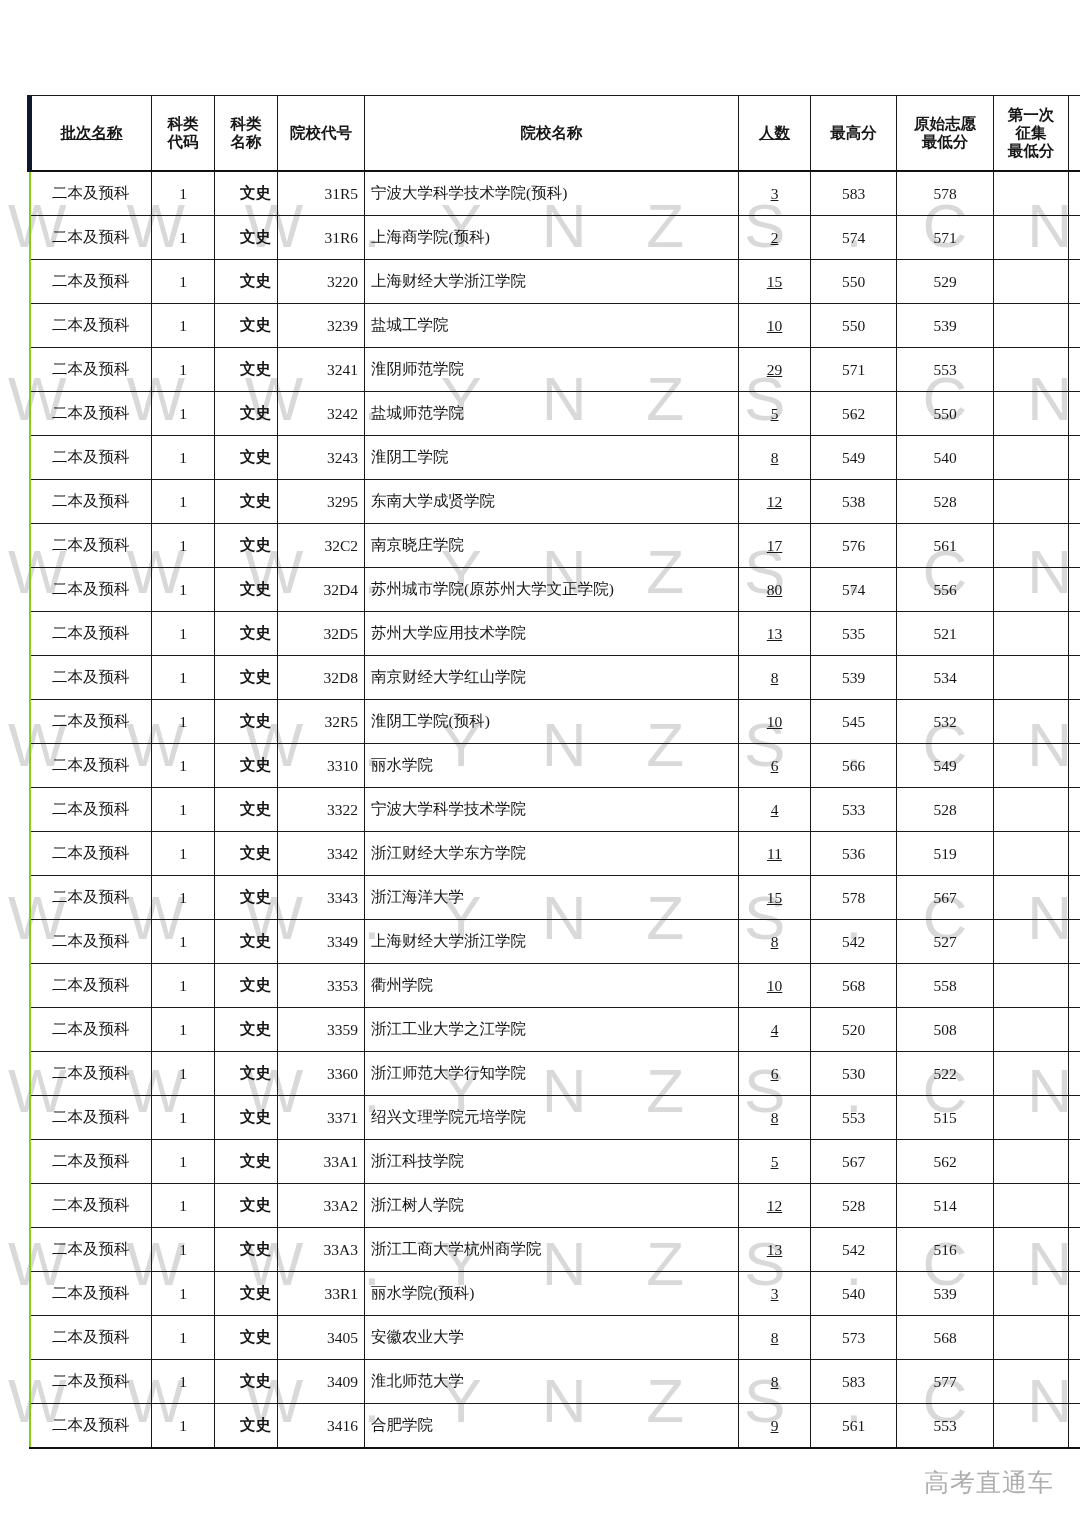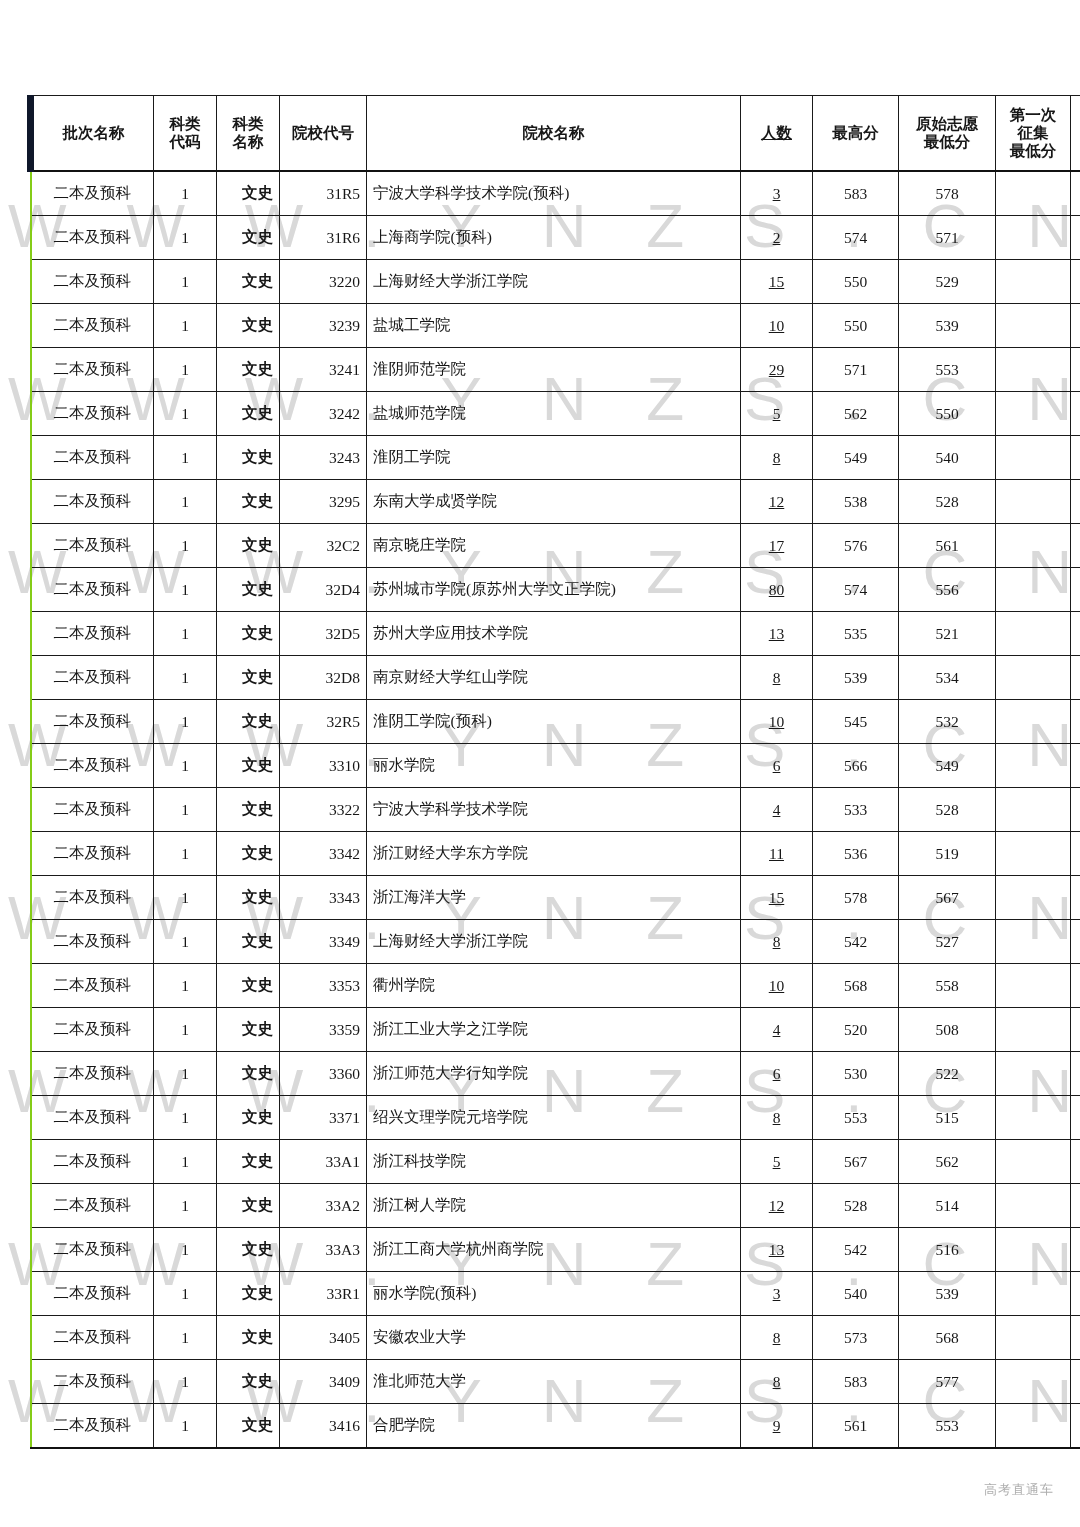--- a/index.html
+++ b/index.html
@@ -70,21 +70,21 @@
     overflow: hidden;
     white-space: nowrap;
   }
   table.score-table thead th {
     height: 74px;
     text-align: center;
     font-weight: 700;
     line-height: 1.16;
     border-bottom: 2px solid #111;
   }
-  table.score-table thead tr th:first-child { border-left: 7px solid #0f172a; }
+  table.score-table thead tr th:first-child { border-left: 5px solid #0f172a; text-decoration: underline; }
   table.score-table thead tr th:last-child  { border-right: 2px solid #111; }
   table.score-table tbody td { height: 43px; }
   table.score-table tbody tr td:first-child { border-left: 2px solid #84cc16; }
   table.score-table tbody tr td:last-child  { border-right: 2px solid #111; }
   table.score-table tbody tr:last-child td  { border-bottom: 2px solid #111; }
 
   .c-batch   { width: 107px; text-align: center; }
   .c-code    { width: 50px;  text-align: center; }
   .c-catname { width: 50px;  text-align: right; font-weight: bold; }
   .c-school-code { width: 74px; text-align: right; }
@@ -97,21 +97,21 @@
 
   .hd-two-line { line-height: 1.18; }
 
   
   #brand-mark {
     position: absolute;
     right: 26px;
     bottom: 28px;
     z-index: 3;
     font-family: "Liberation Sans", "DejaVu Sans", sans-serif;
-    font-size: 13px;
+    font-size: 25px;
     color: #aeaeae;
     letter-spacing: 1px;
     user-select: none;
   }
 </style>
 </head>
 <body>
 
 <div id="watermark-layer">
     <div class="wm-row" style="top: 195px;">

